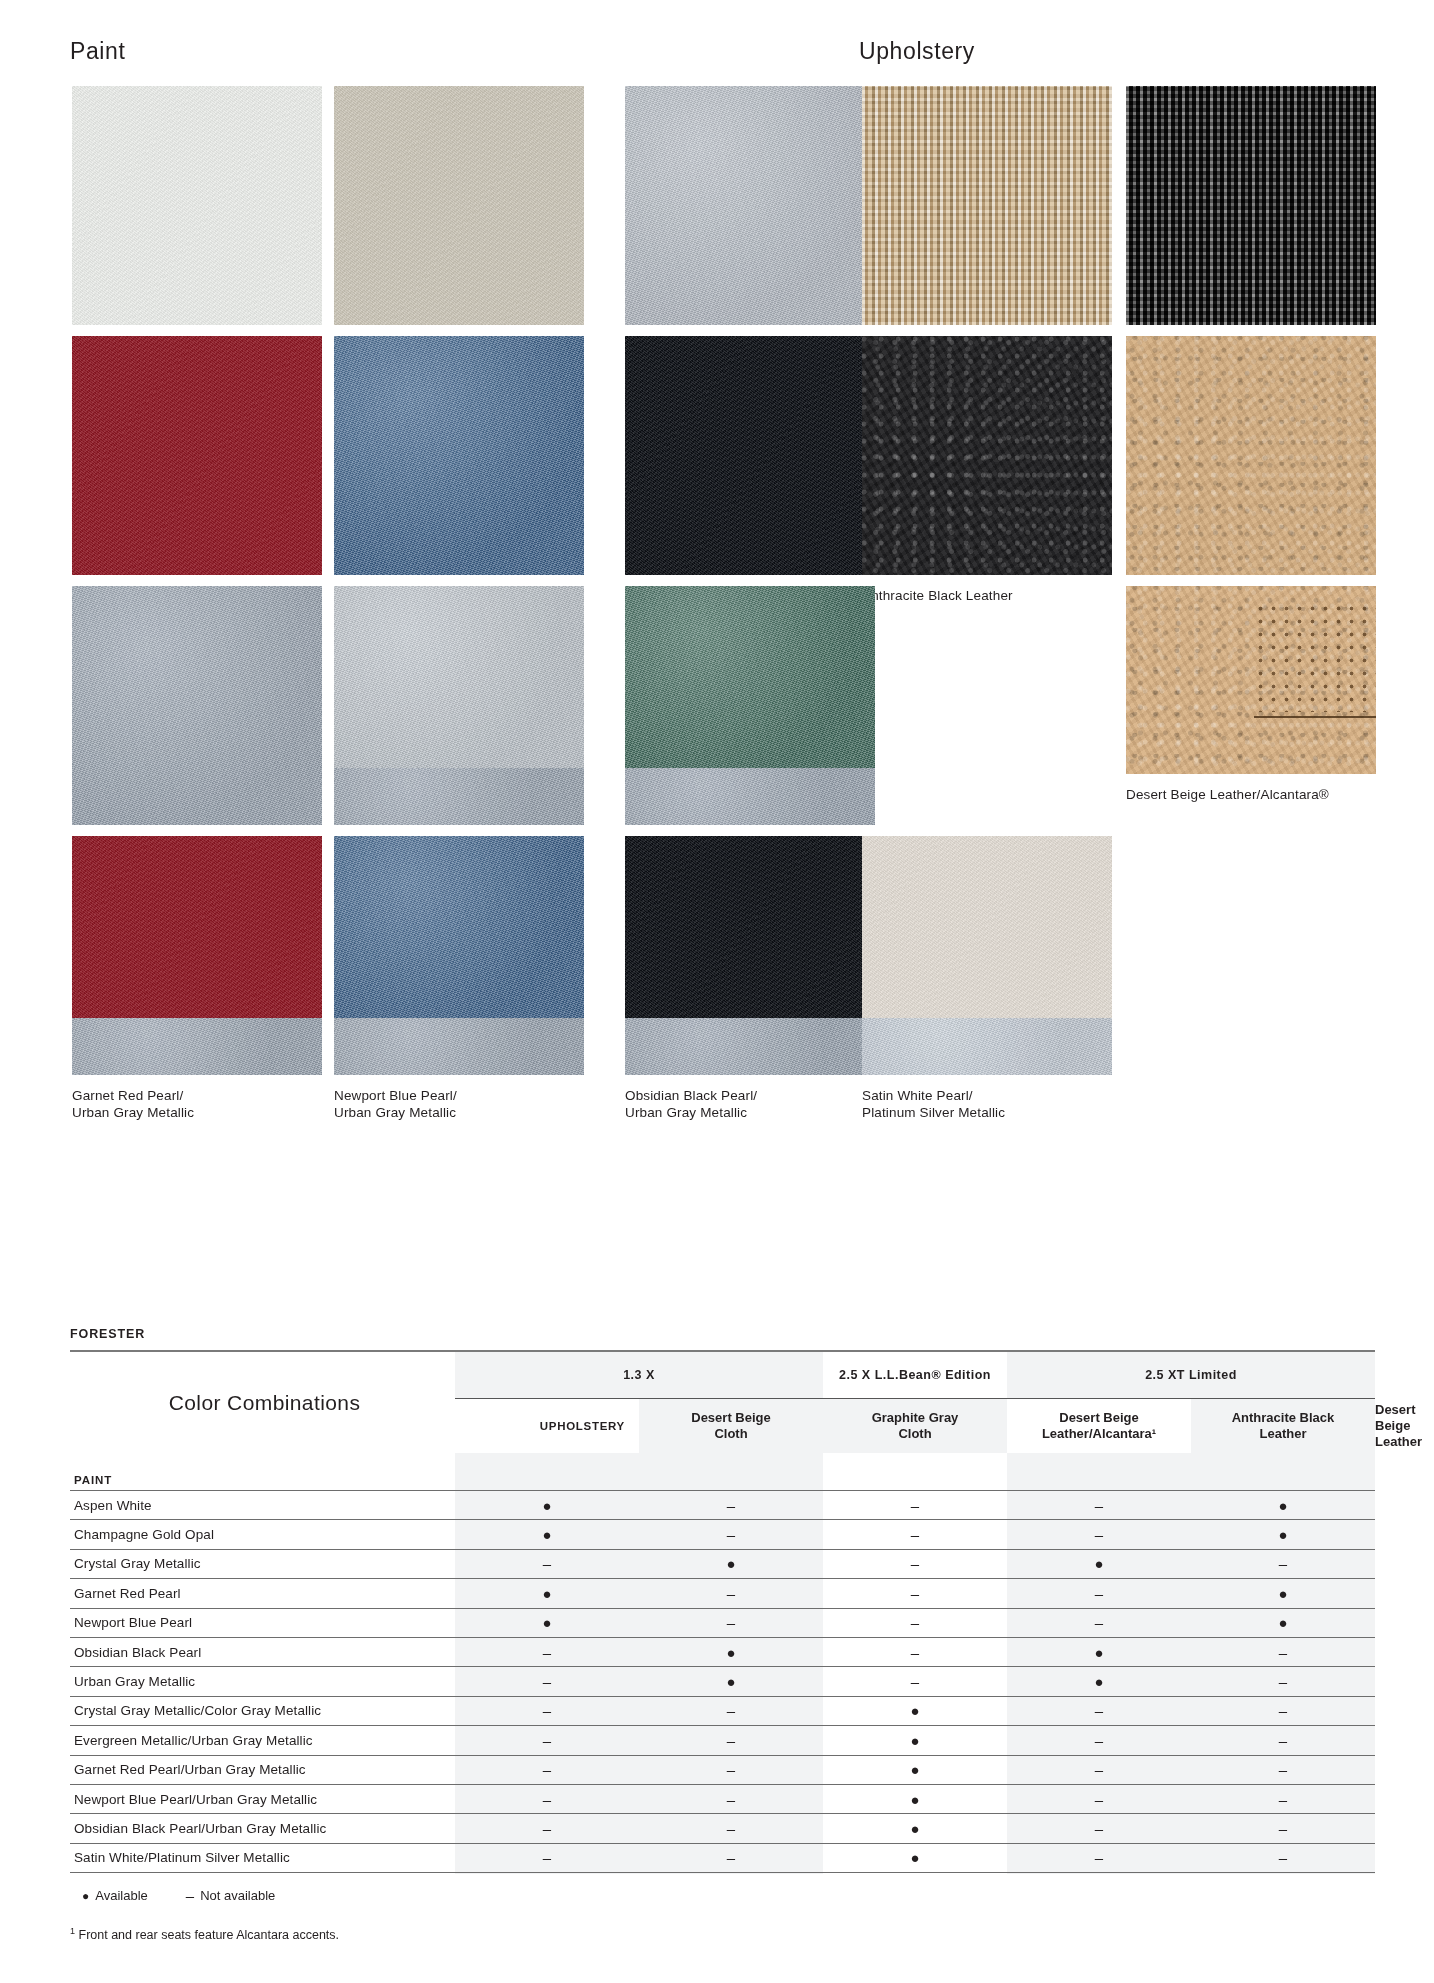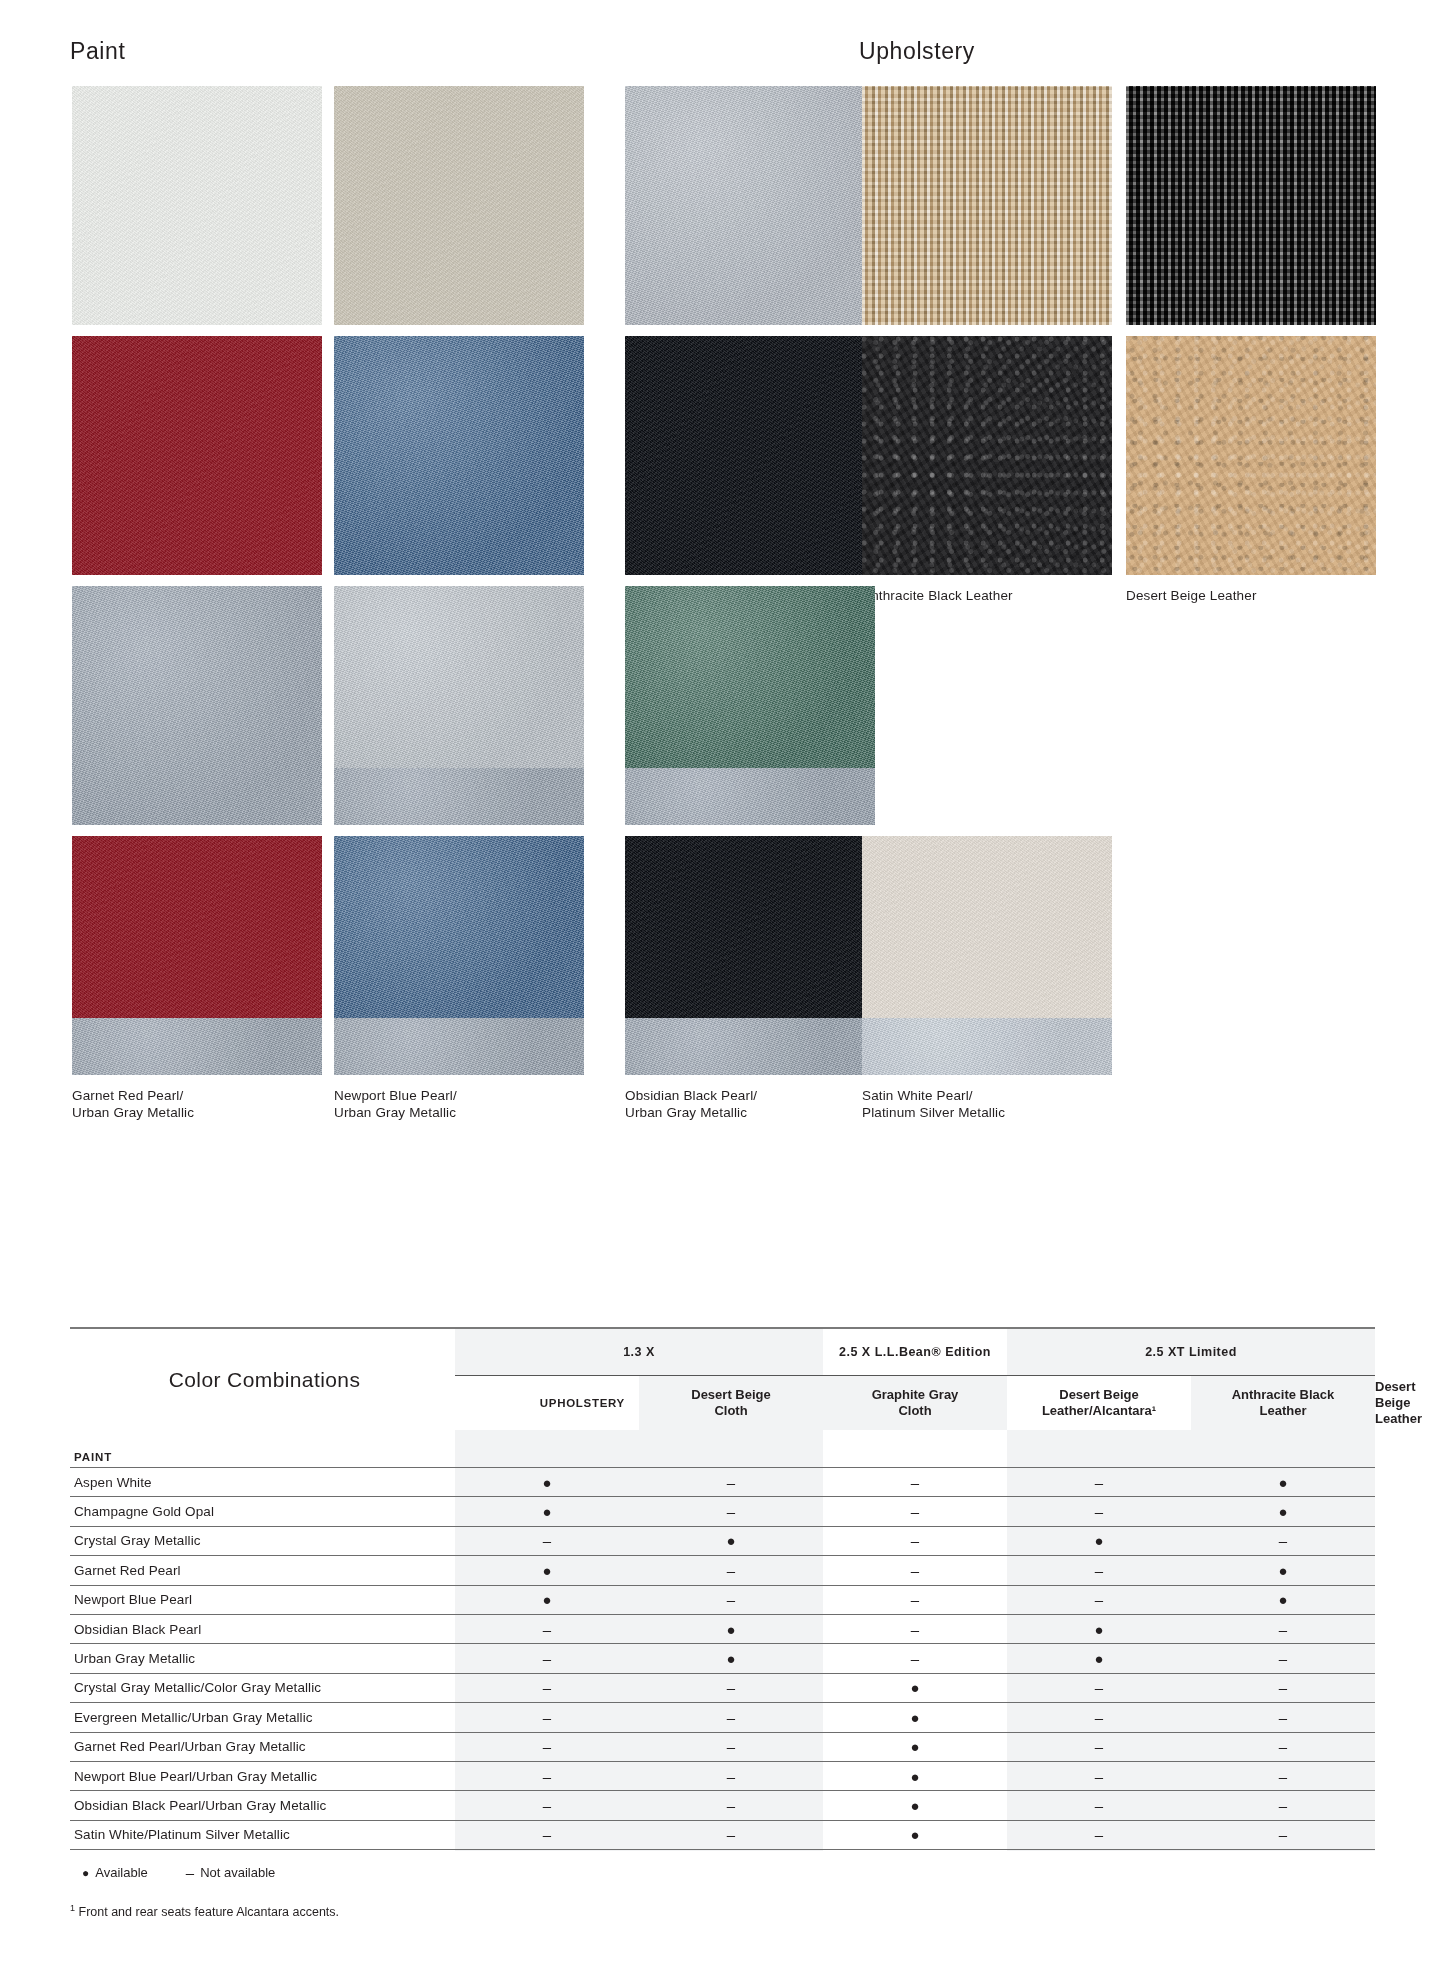--- a/index.html
+++ b/index.html
@@ -357,20 +357,27 @@
         </div>
         <div class="swatch-cell sw-col-2">
           <div class="chip">
             <div class="top-half tex-metal" style="background: rgb(63, 106, 92); height: 76%;"></div>
             <div class="bot-half tex-metal" style="background: rgb(155, 166, 179); height: 24%;"></div>
           </div>
           <div class="chip-label">Evergreen Metallic/
 Urban Gray Metallic</div>
         </div>
         <div class="swatch-cell sw-col-3"></div>
+        <div class="swatch-cell sw-col-4">
+          <div class="chip h188 tex-leather" style="background: rgb(216, 177, 131);">
+            <div class="perf-dots"></div>
+            <div class="perf-line"></div>
+          </div>
+          <div class="chip-label">Desert Beige Leather/Alcantara®</div>
+        </div>
       </div>
       <div class="swatch-row">
         <div class="swatch-cell sw-col-0">
           <div class="chip">
             <div class="top-half tex-grain" style="background: rgb(142, 22, 34); height: 76%;"></div>
             <div class="bot-half tex-metal" style="background: rgb(155, 166, 179); height: 24%;"></div>
           </div>
           <div class="chip-label">Garnet Red Pearl/
 Urban Gray Metallic</div>
         </div>
@@ -396,20 +403,21 @@
             <div class="bot-half tex-metal" style="background: rgb(195, 204, 214); height: 24%;"></div>
           </div>
           <div class="chip-label">Satin White Pearl/
 Platinum Silver Metallic</div>
         </div>
         <div class="swatch-cell sw-col-4"></div>
       </div>
     </div>
 
   <div class="table-wrap">
+    <div class="model-label">FORESTER</div>
 
     <table class="cc">
       <colgroup>
         <col class="c-paint">
         <col class="c-data">
           <col class="c-data">
           <col class="c-data">
           <col class="c-data">
           <col class="c-data">
       </colgroup>

